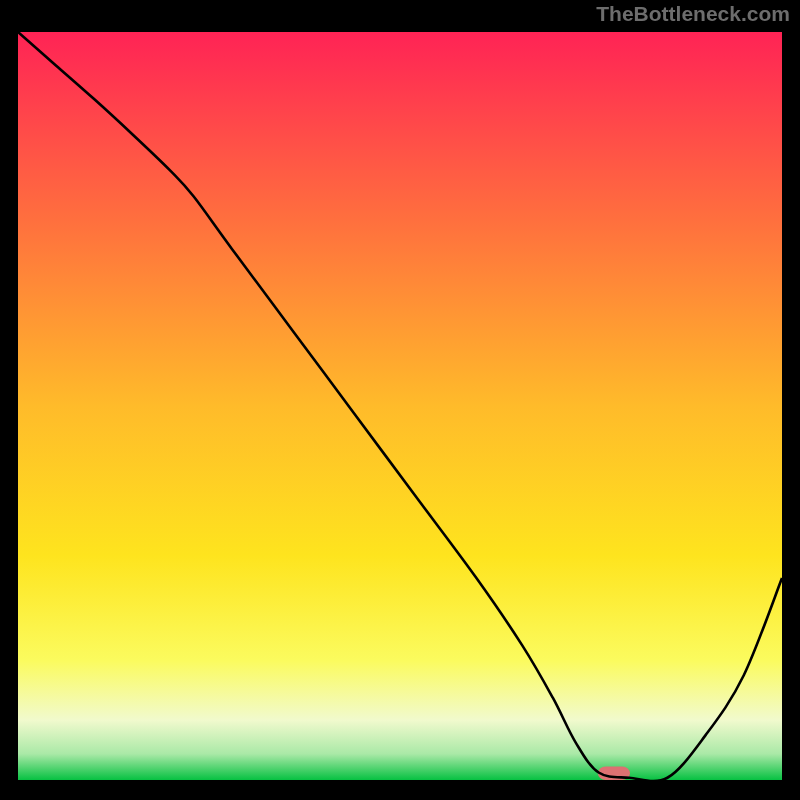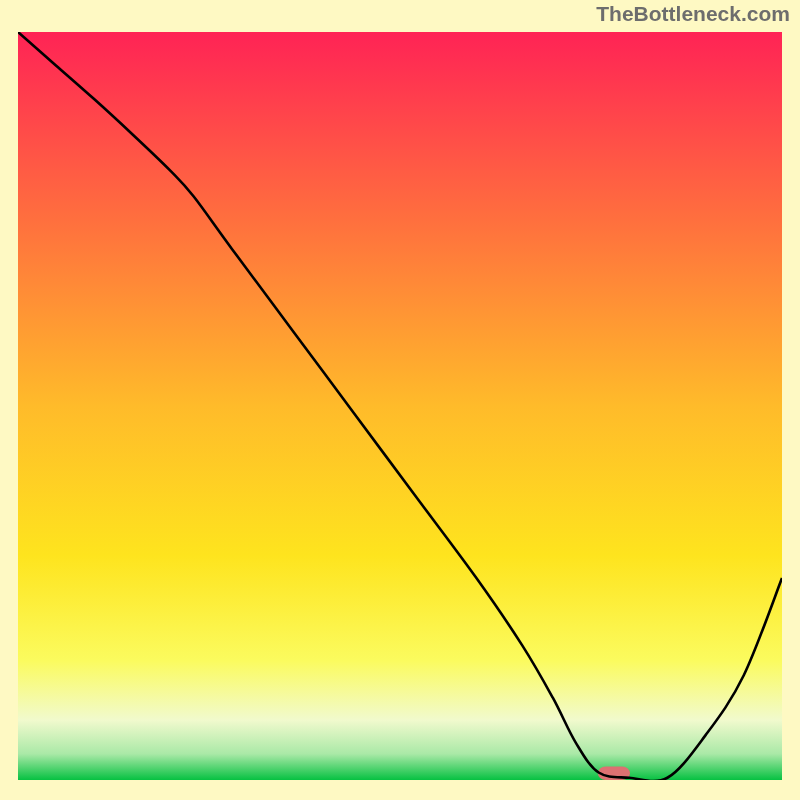--- a/index.html
+++ b/index.html
@@ -6,21 +6,21 @@
     margin: 0;
     padding: 0;
     background: #ffffff;
     width: 800px;
     height: 800px;
     overflow: hidden;
   }
   .outer {
     width: 800px;
     height: 800px;
-    background: #fef9c3;
+    background: #000000;
     position: relative;
   }
   .watermark {
     position: absolute;
     top: 2px;
     right: 10px;
     font-family: Arial, Helvetica, sans-serif;
     font-weight: bold;
     font-size: 21px;
     color: #6d6d6d;

